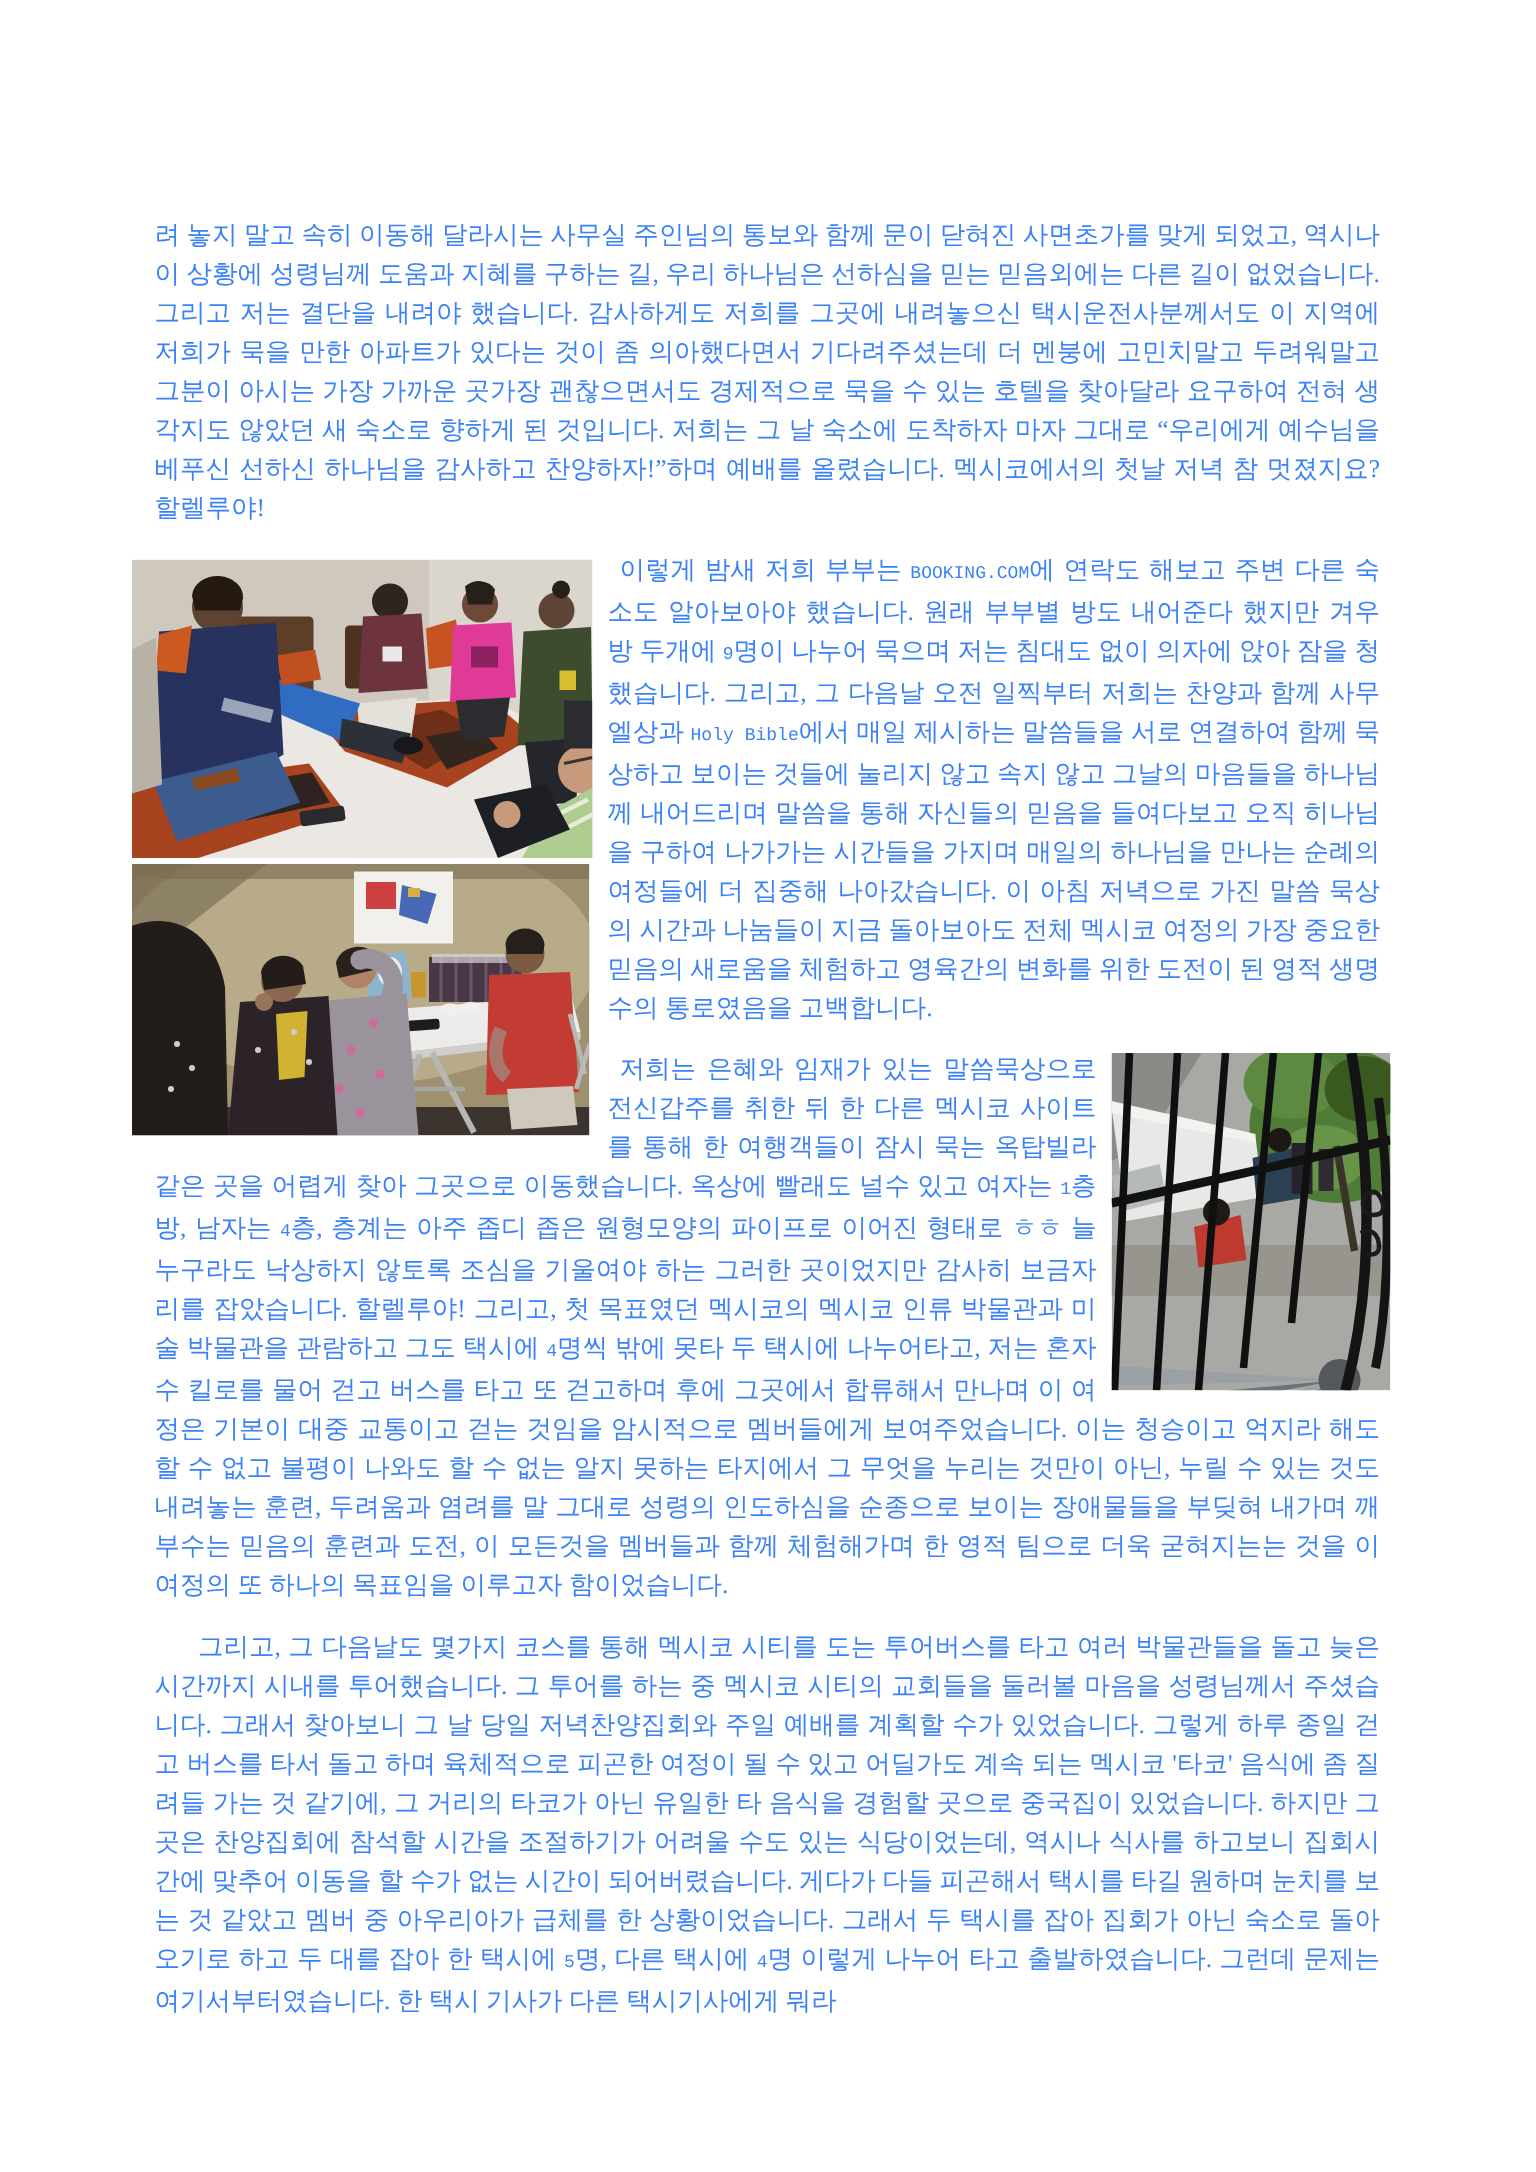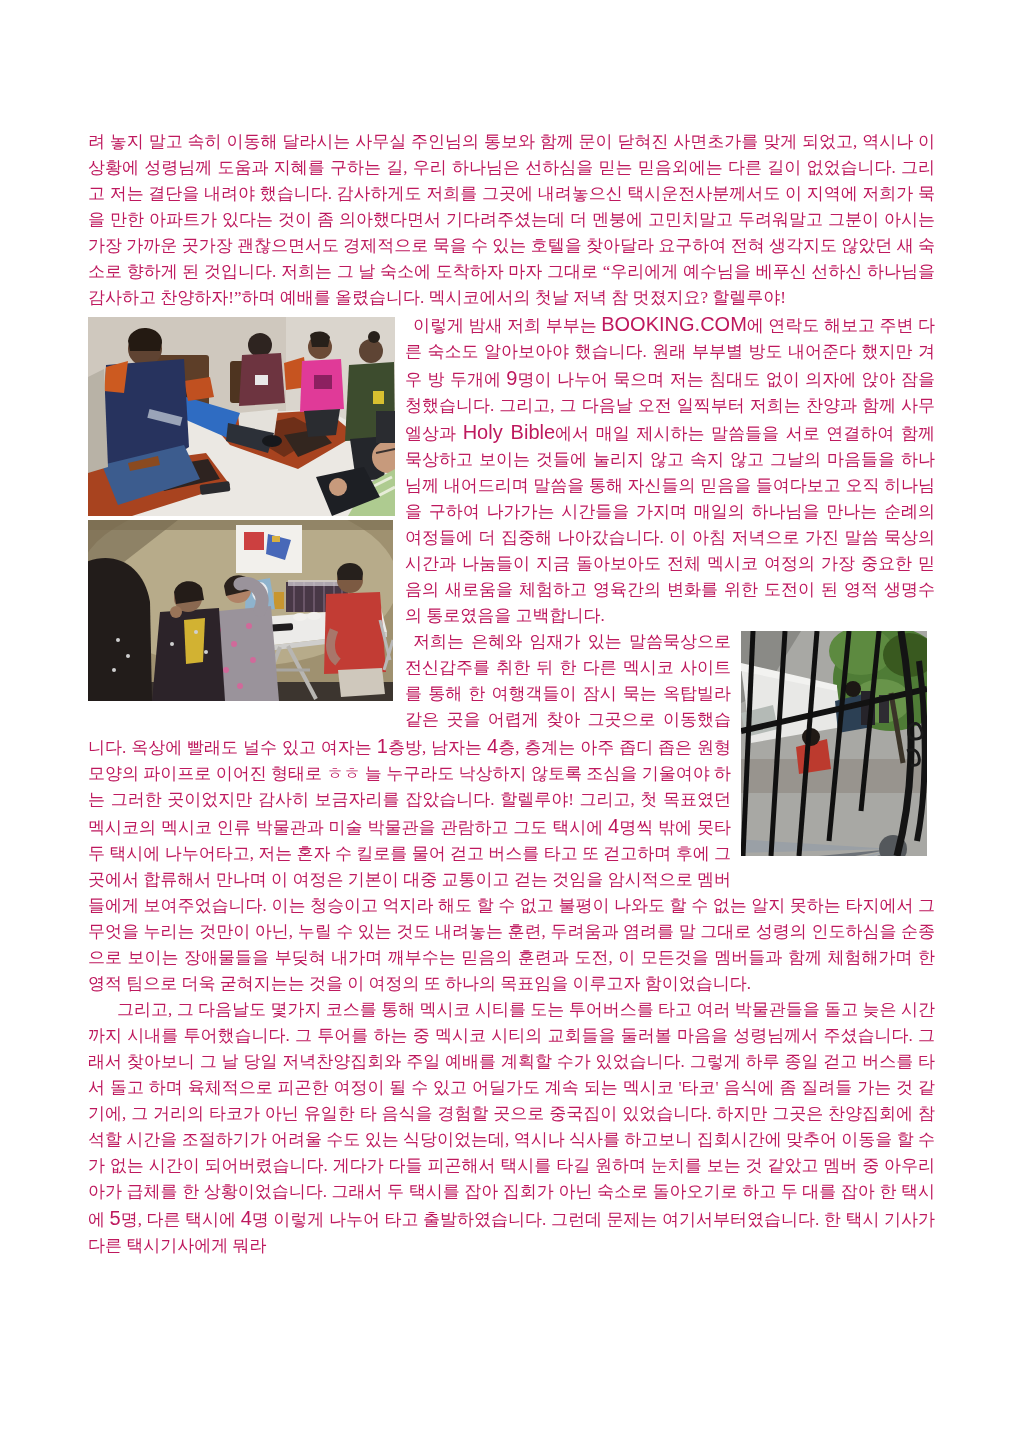--- a/index.html
+++ b/index.html
@@ -6,31 +6,31 @@
   .page {
     position:relative;
     width:1024px; height:1448px;
     background:#ffffff;
     overflow:hidden;
   }
   .content {
     padding:129px 89px 0 88px; 
   }
   .para {
-    margin:0;
+    margin:15px;
     font-family:"Liberation Serif","DejaVu Serif",serif;
     font-size:17px;
     line-height:26px;
-    color:#be185d;
+    color:#3b82f6;
     text-align:justify;
     word-break:break-all;
   }
   .para .latin {
-    font-family:Liberation Sans, sans-serif;
-    font-size:20px;
+    font-family:Liberation Mono, monospace;
+    font-size:12px;
   }
   .p2 { text-indent:8px; }
   .p3 { text-indent:8px; }
   .p4 { text-indent:29px; }
 
   .photo-stack {
     float:left;
     width:307px;
     margin:6px 10px 8px 0;
   }

